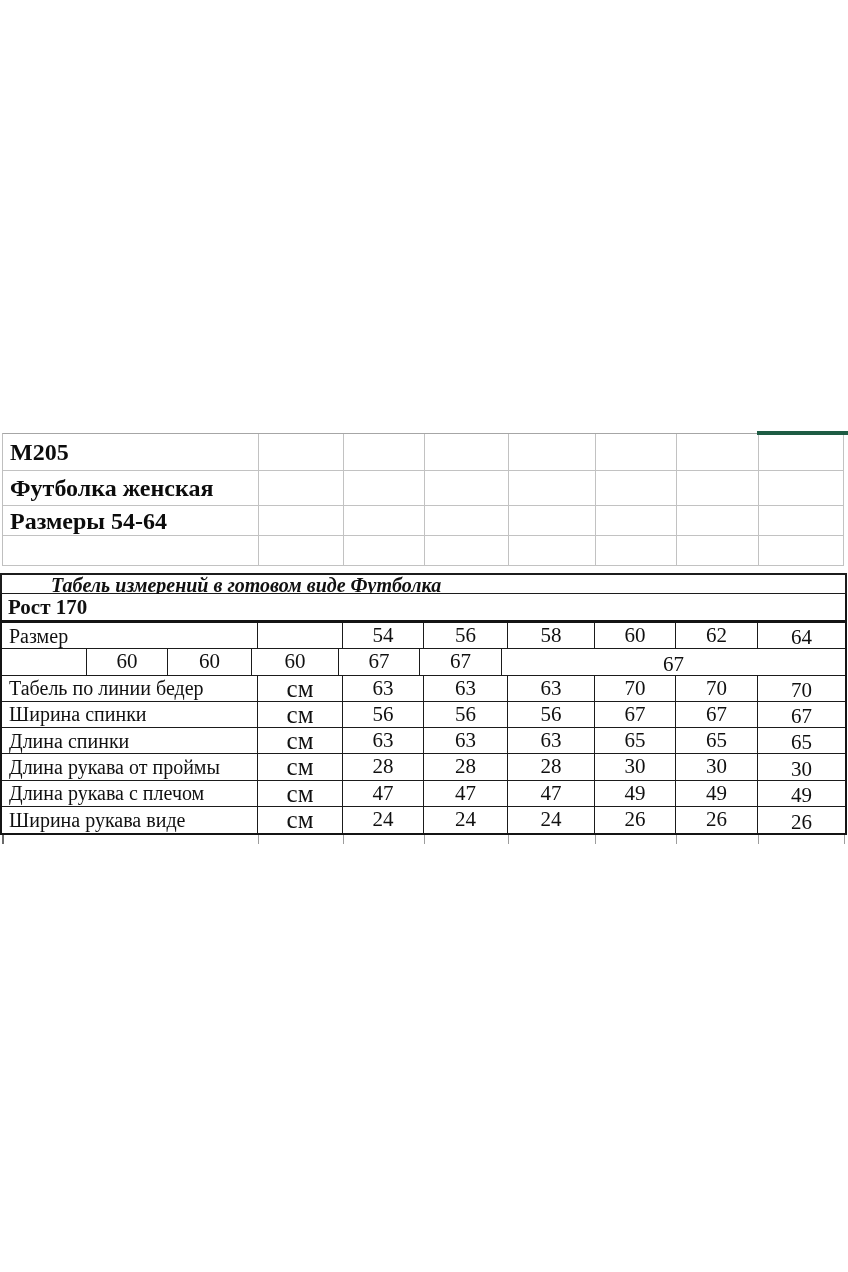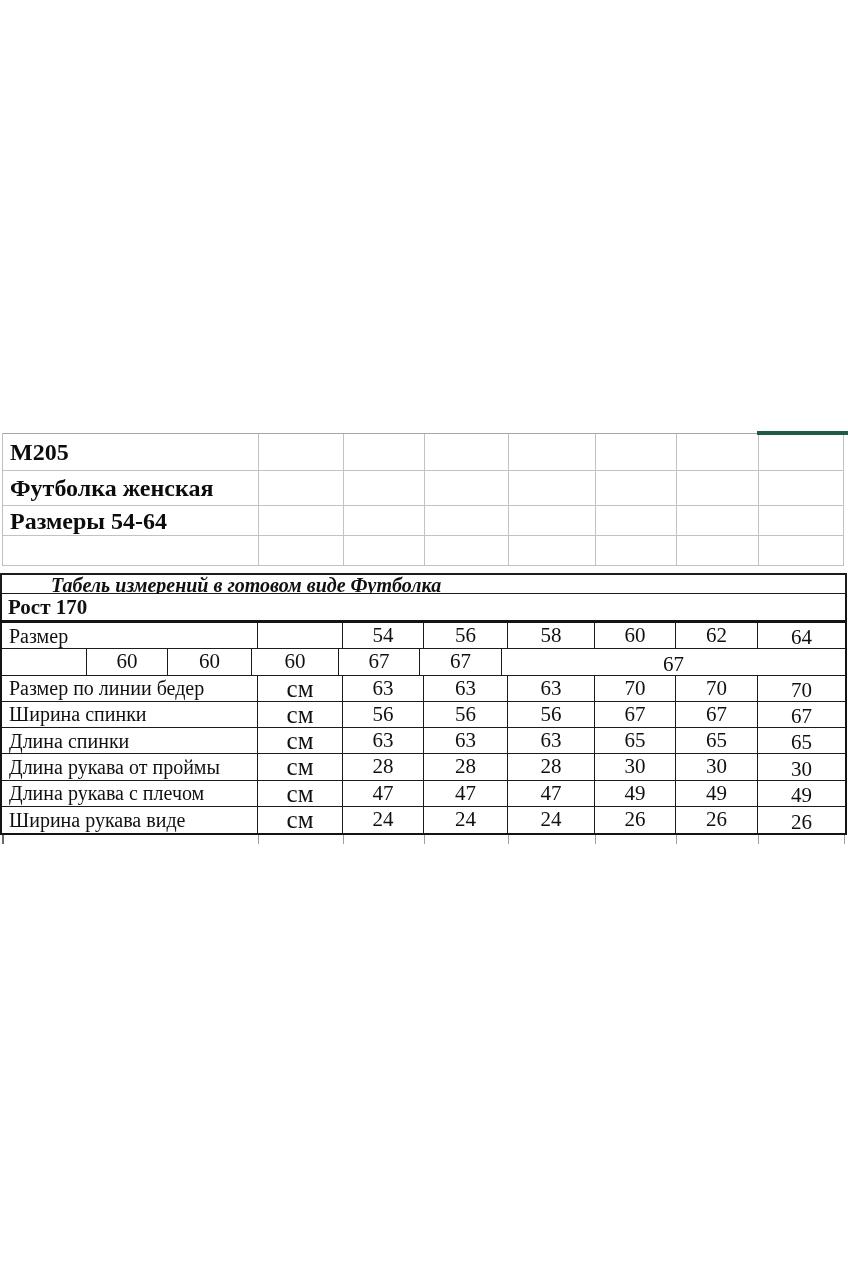--- a/index.html
+++ b/index.html
@@ -224,21 +224,21 @@
       <div class="cell val c6">
           <span>67</span>
         </div>
       <div class="cell val c7">
           <span>67</span>
         </div>
     </div>
 
     <div class="dg-row">
       <div class="cell label c0">
-          <span>Размер по линии бедер</span>
+          <span>Табель по линии бедер</span>
         </div>
       <div class="cell unit c1">
           <span>см</span>
         </div>
       <div class="cell val c2">
           <span>63</span>
         </div>
       <div class="cell val c3">
           <span>63</span>
         </div>

